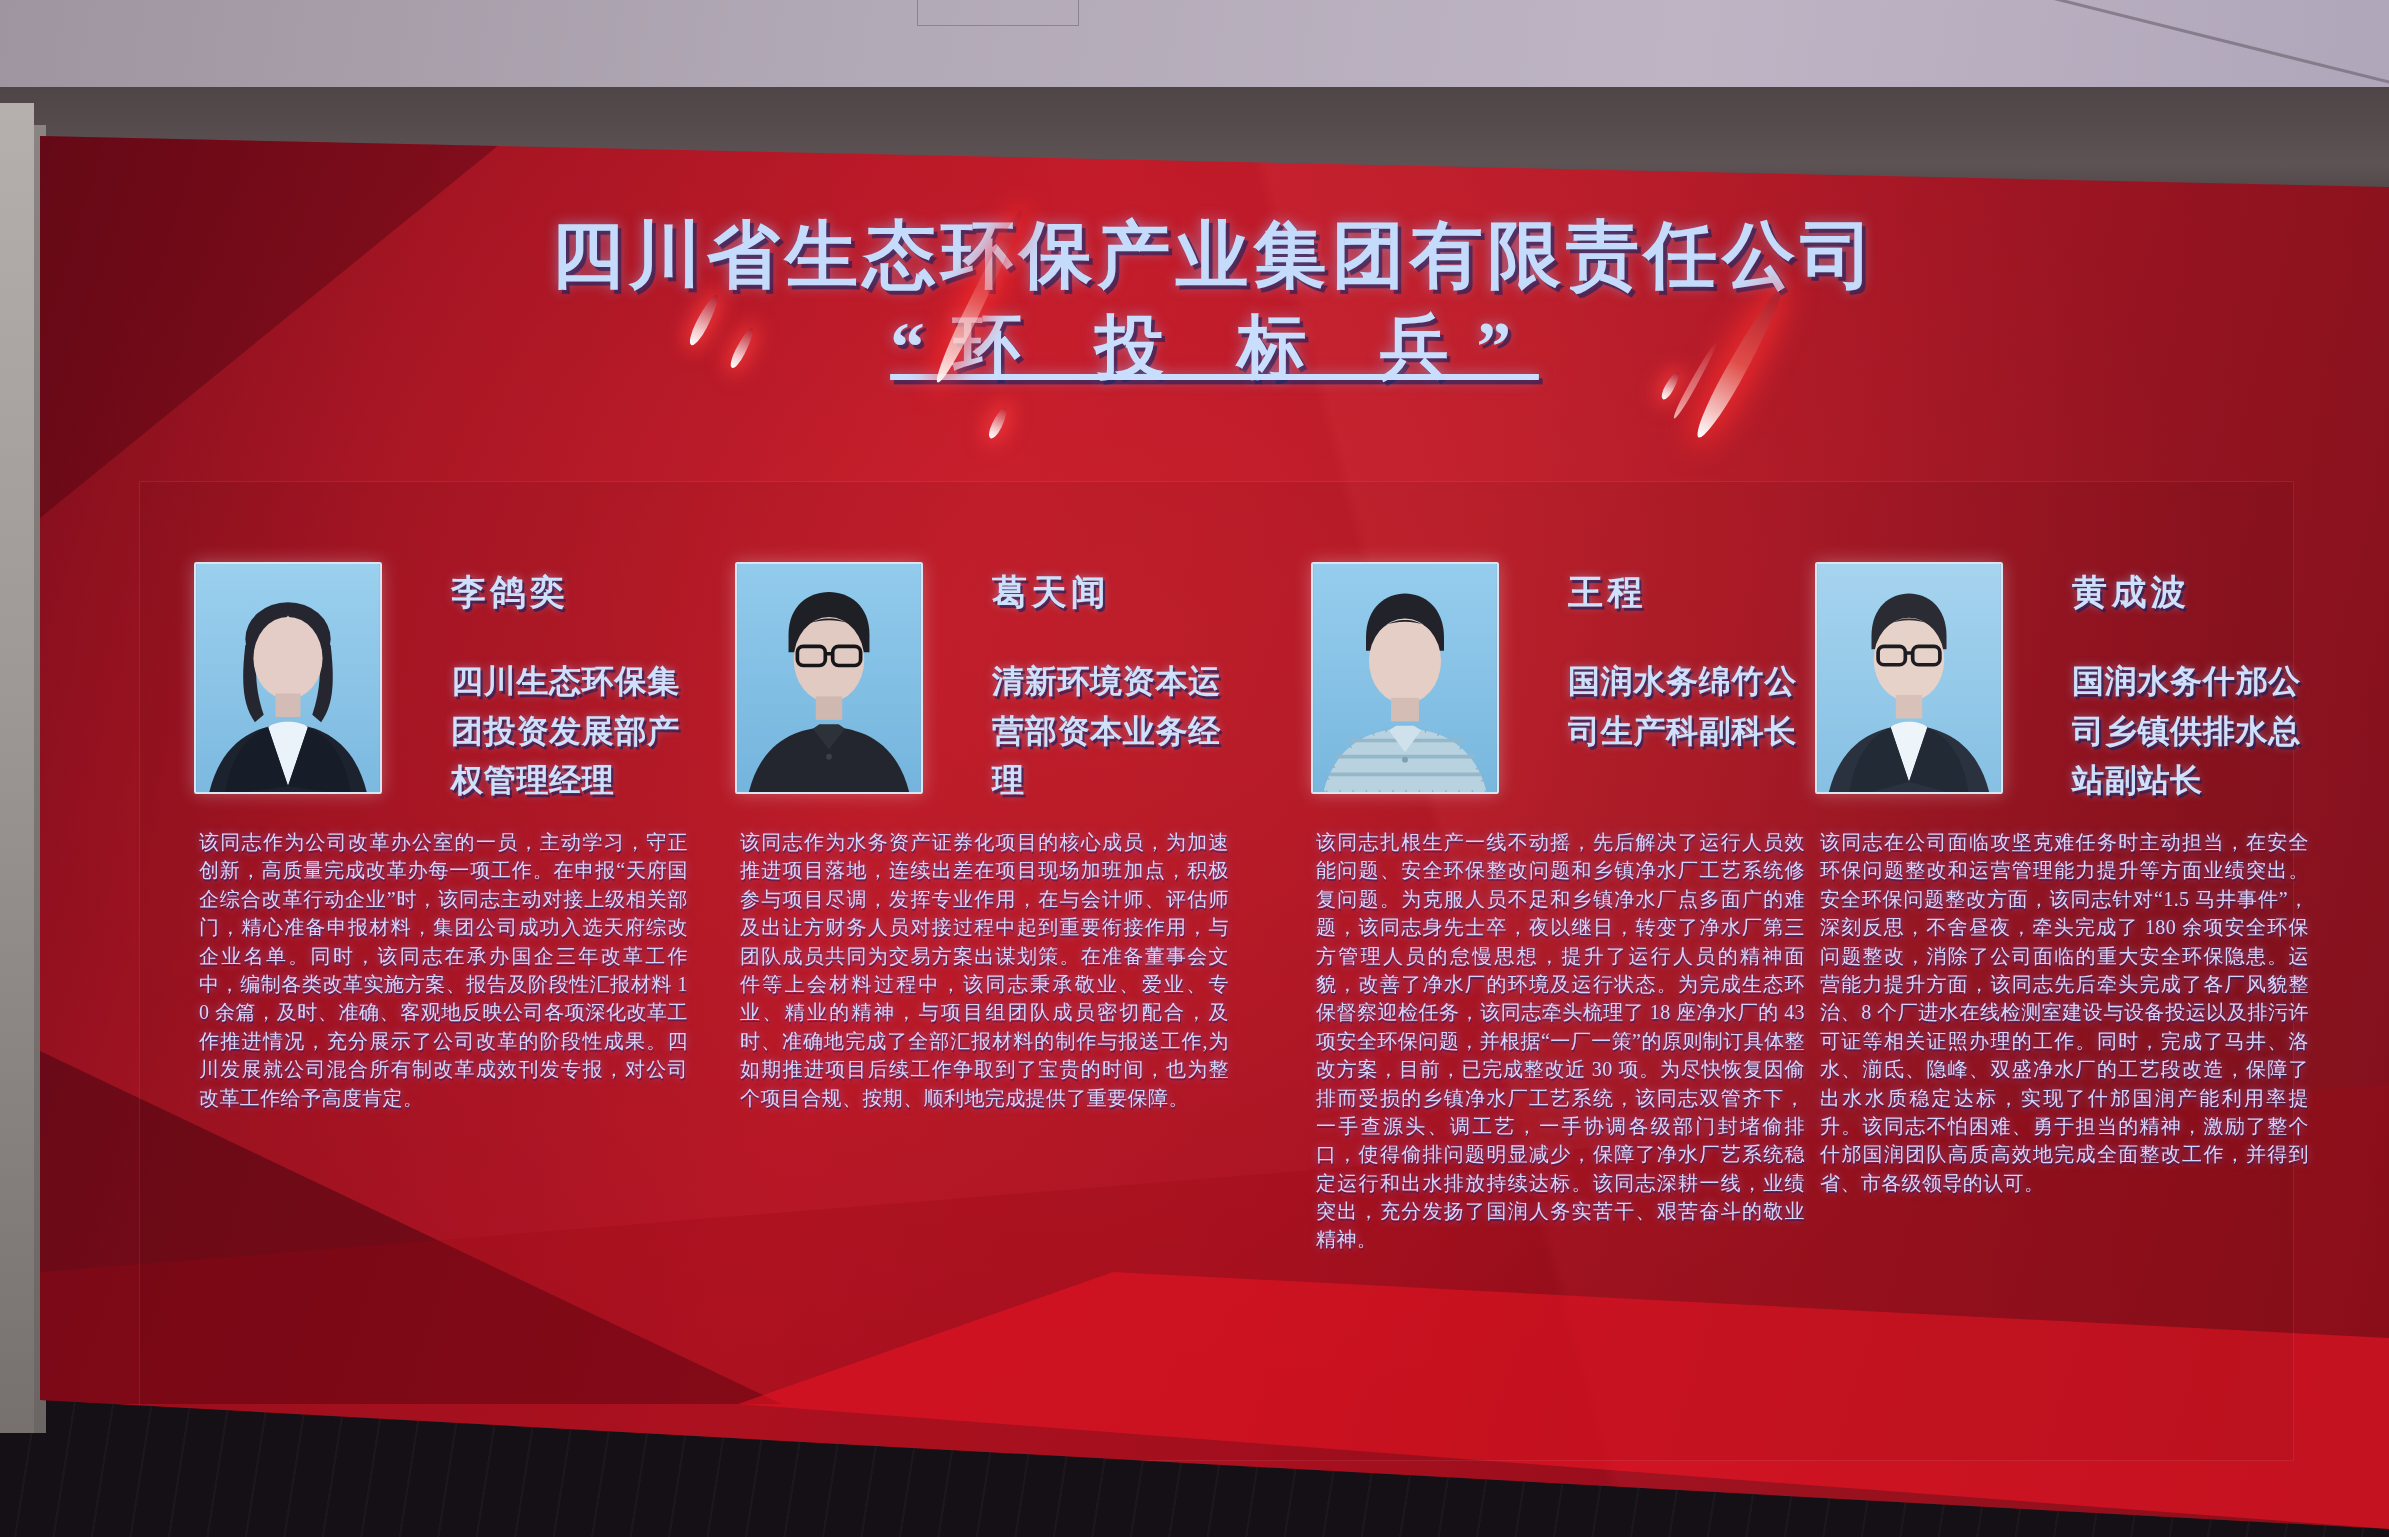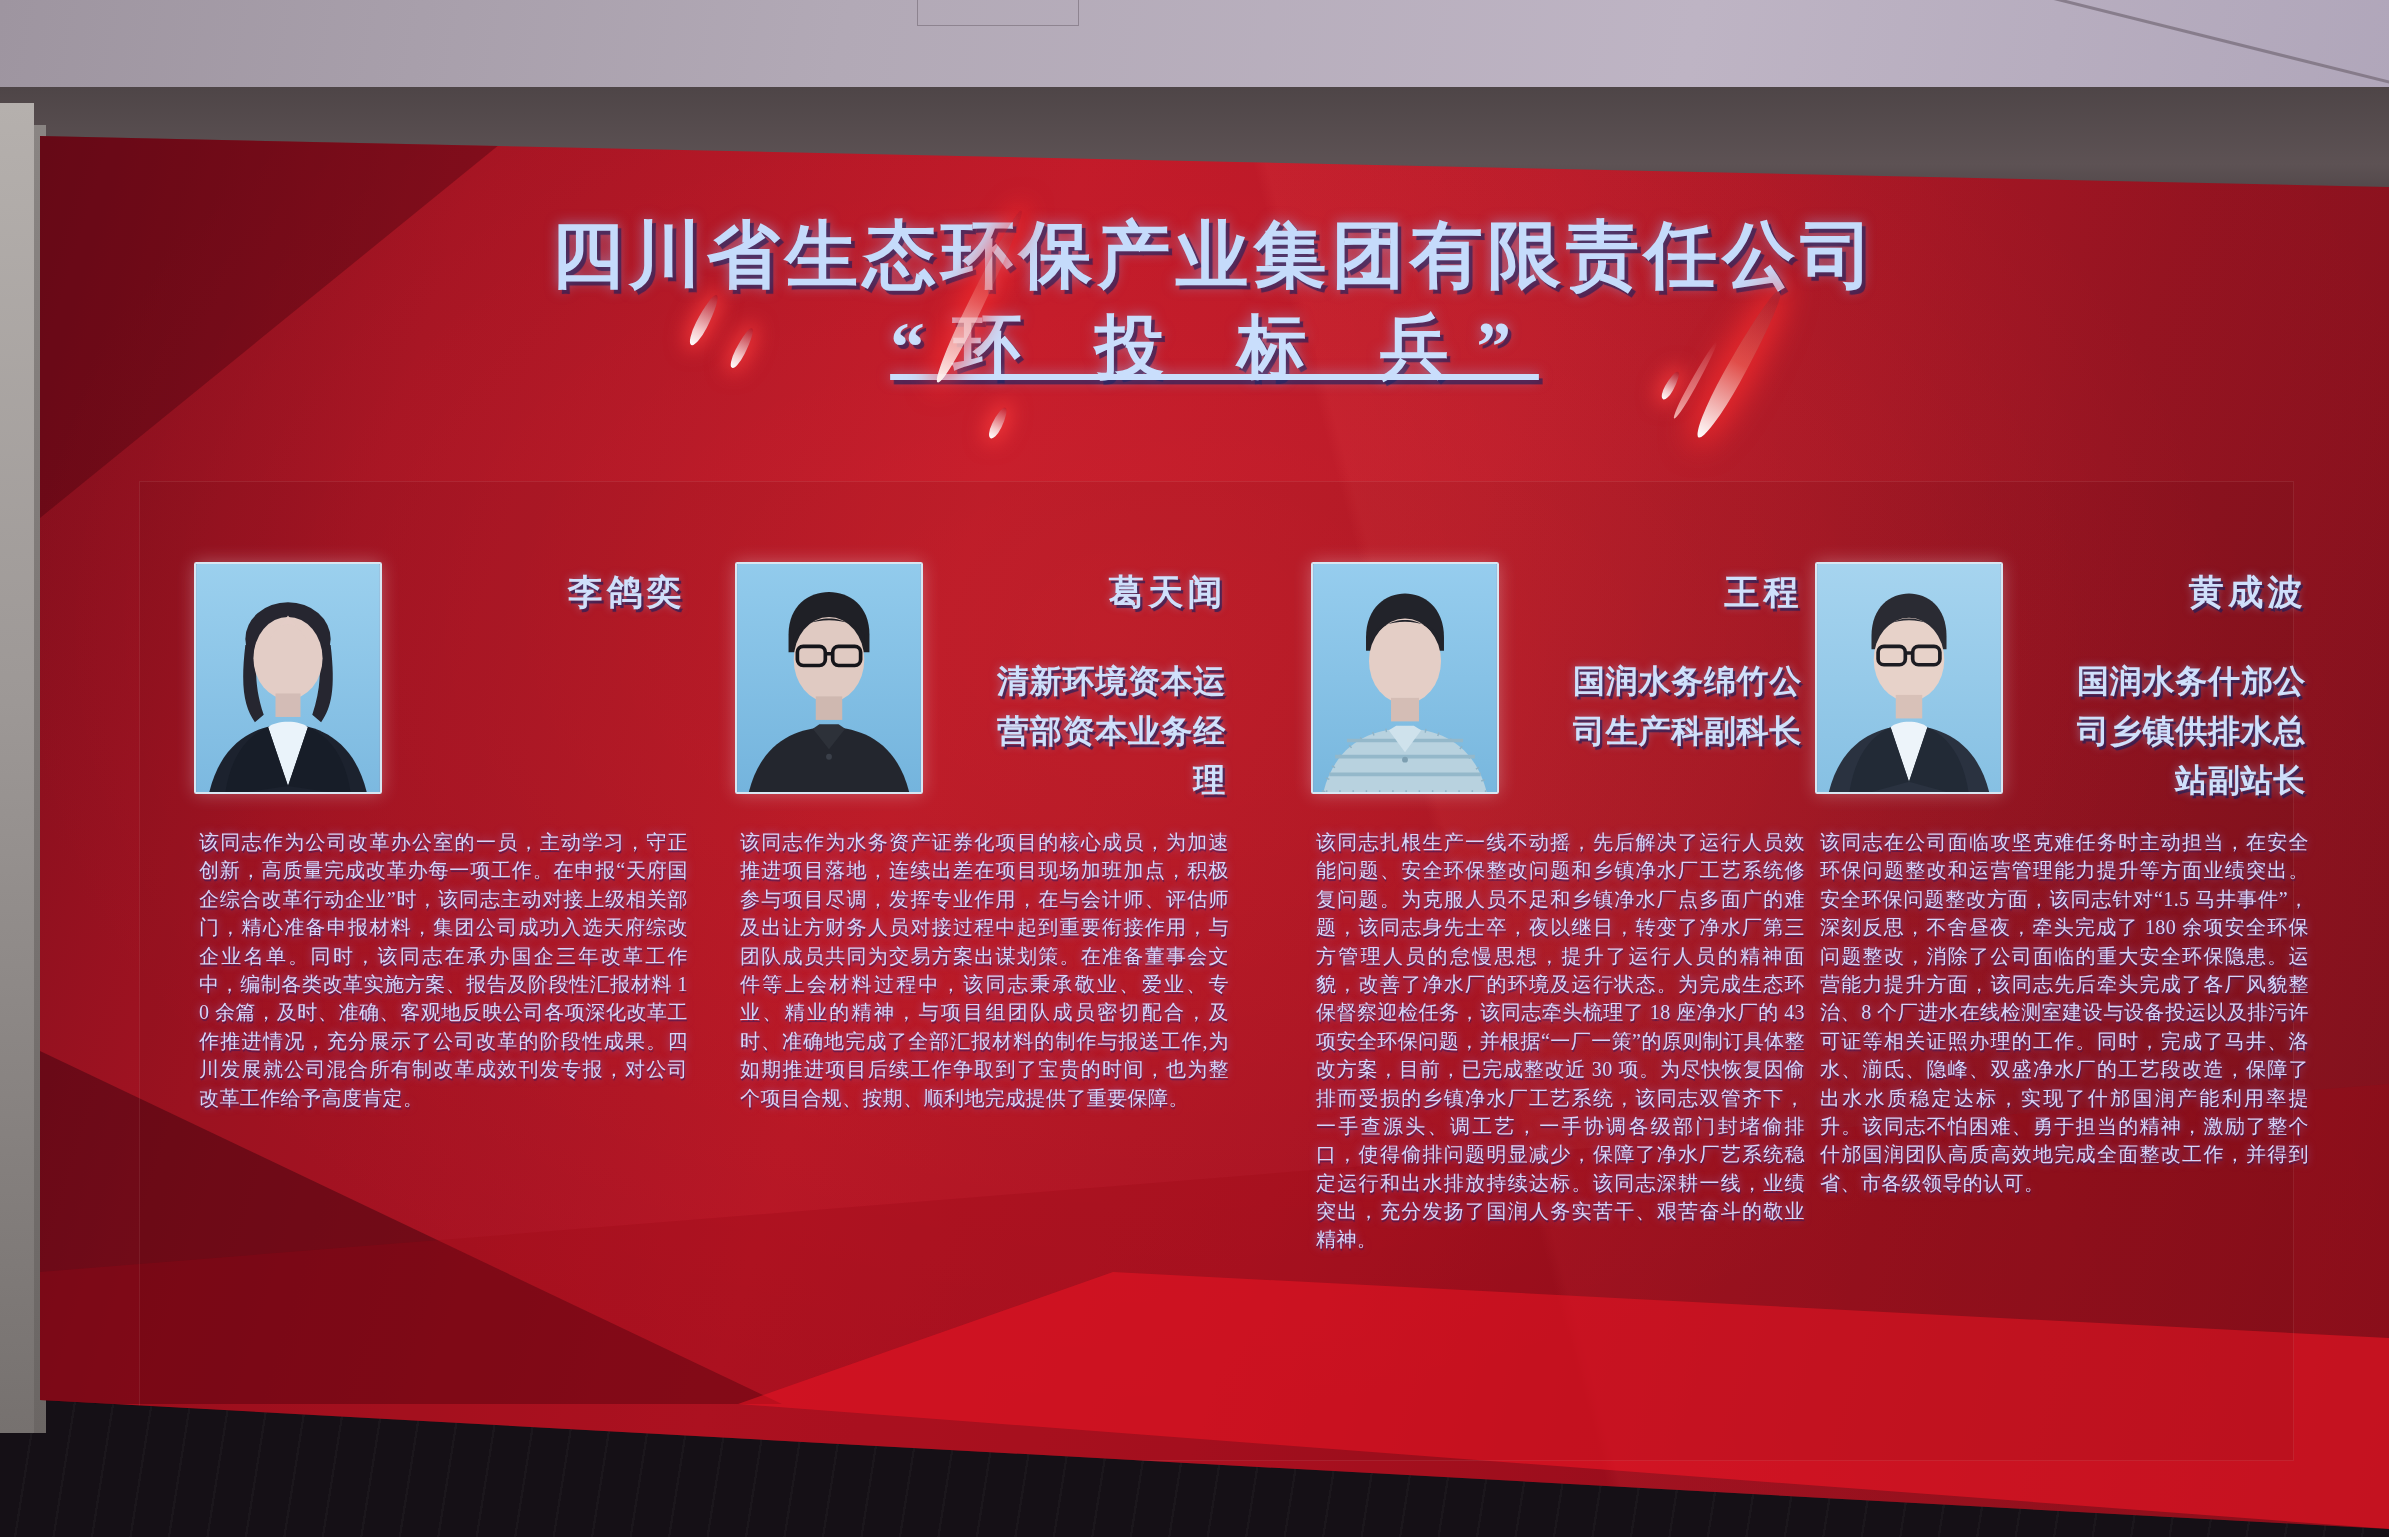--- a/index.html
+++ b/index.html
@@ -69,21 +69,21 @@
   .comet-c2{left:1652px;top:200px;width:7.3px;height:88px;transform:rotate(29deg);
     background:linear-gradient(to bottom,rgba(255,120,110,0),rgba(255,220,215,.8));}
   .comet-c3{left:1626px;top:234px;width:8.8px;height:31px;transform:rotate(29deg);}
 
   
   .card{position:absolute;top:426px;width:489px;height:933px;}
   .photo{position:absolute;left:11px;top:0;width:184px;height:228px;
     border:2.2px solid #d9e6f2;border-radius:2.2px;overflow:hidden;
     box-shadow:0 0 17.6px rgba(240,245,255,.3);}
   .photo svg{display:block;}
-  .idbox{position:absolute;left:268px;top:7.3px;width:235px;text-align:right;}
+  .idbox{position:absolute;left:268px;top:7.3px;width:235px;}
   .pname{font-size:35px;font-weight:bold;color:#cfe0fb;letter-spacing:4.4px;
     text-shadow:2.2px 2.9px 0.7px rgba(22,28,90,.65),0 0 8.8px rgba(160,200,255,.5);}
   .prole{margin-top:41px;width:234px;font-size:32px;font-weight:bold;line-height:1.55;
     color:#cfe0fb;letter-spacing:0.7px;word-break:break-all;
     text-shadow:2.2px 2.9px 0.7px rgba(22,28,90,.65),0 0 8.8px rgba(160,200,255,.5);}
   .pdesc{position:absolute;left:16px;top:266px;width:489px;font-size:20px;line-height:1.42;
     color:#d6d5f9;text-align:justify;word-break:break-all;letter-spacing:0.4px;
     text-shadow:0.7px 1.5px 0.7px rgba(45,20,90,.55),0 0 8px rgba(150,150,255,.6);}
 </style>
 </head>
@@ -136,20 +136,21 @@
           <path d="M125,70 L100,102 C108,88 118,82 125,82 C132,82 142,88 150,102 Z" fill="#e3cdc6" opacity="0.9"></path>
           <rect x="108" y="176" width="34" height="32" fill="#d3bcb6"></rect>
           <path d="M18,310 C36,236 88,218 125,218 C162,218 214,236 232,310 Z" fill="#1c222e"></path>
           <path d="M98,222 L125,302 L152,222 C142,212 108,212 98,222 Z" fill="#eaf3fa"></path>
           <path d="M98,222 L125,302 L70,310 L40,310 C48,258 72,232 98,222 Z" fill="#171d28"></path>
           <path d="M152,222 L125,302 L180,310 L210,310 C202,258 178,232 152,222 Z" fill="#171d28"></path>
         </svg>
       </div>
       <div class="idbox">
         <div class="pname">李鸽奕</div>
+        <div class="prole">四川生态环保集团投资发展部产权管理经理</div>
       </div>
       <div class="pdesc">该同志作为公司改革办公室的一员，主动学习，守正创新，高质量完成改革办每一项工作。在申报“天府国企综合改革行动企业”时，该同志主动对接上级相关部门，精心准备申报材料，集团公司成功入选天府综改企业名单。同时，该同志在承办国企三年改革工作中，编制各类改革实施方案、报告及阶段性汇报材料 10 余篇，及时、准确、客观地反映公司各项深化改革工作推进情况，充分展示了公司改革的阶段性成果。四川发展就公司混合所有制改革成效刊发专报，对公司改革工作给予高度肯定。</div>
     </div>
 
     <div class="card" style="left:684px;">
       <div class="photo" title="man-glasses-dark-polo-blue-background">
         <svg width="184" height="228" viewBox="0 0 250 310">
           <defs>
               <linearGradient id="pg2" x1="0" y1="0" x2="0" y2="1">
             <stop offset="0" stop-color="#92cbec"></stop>

